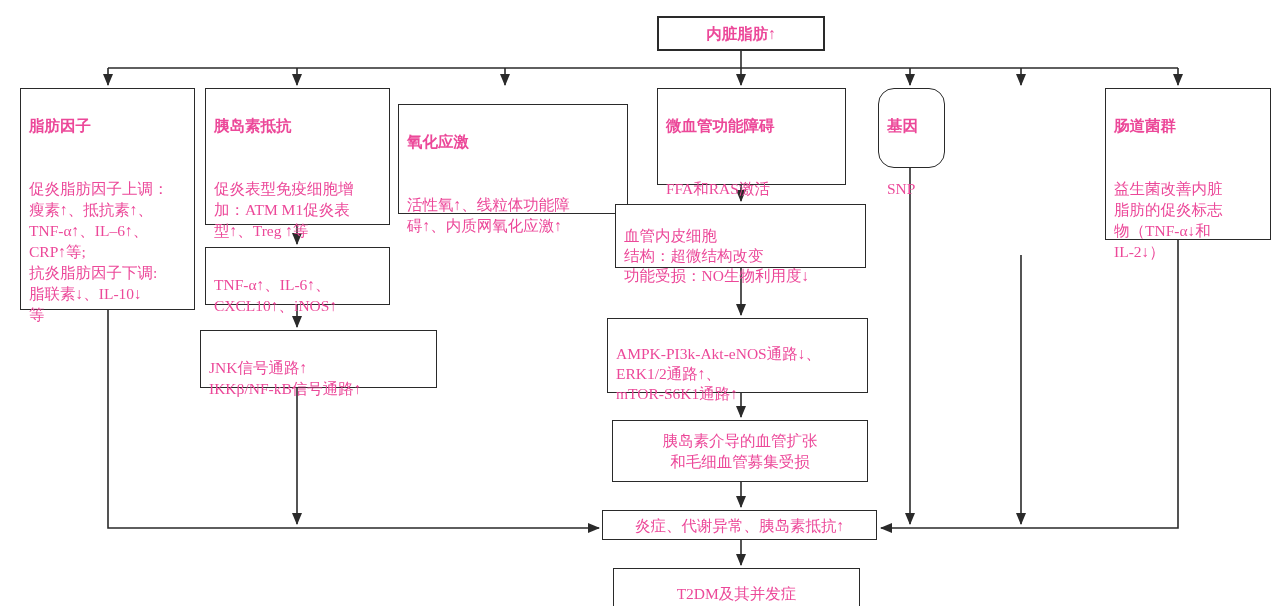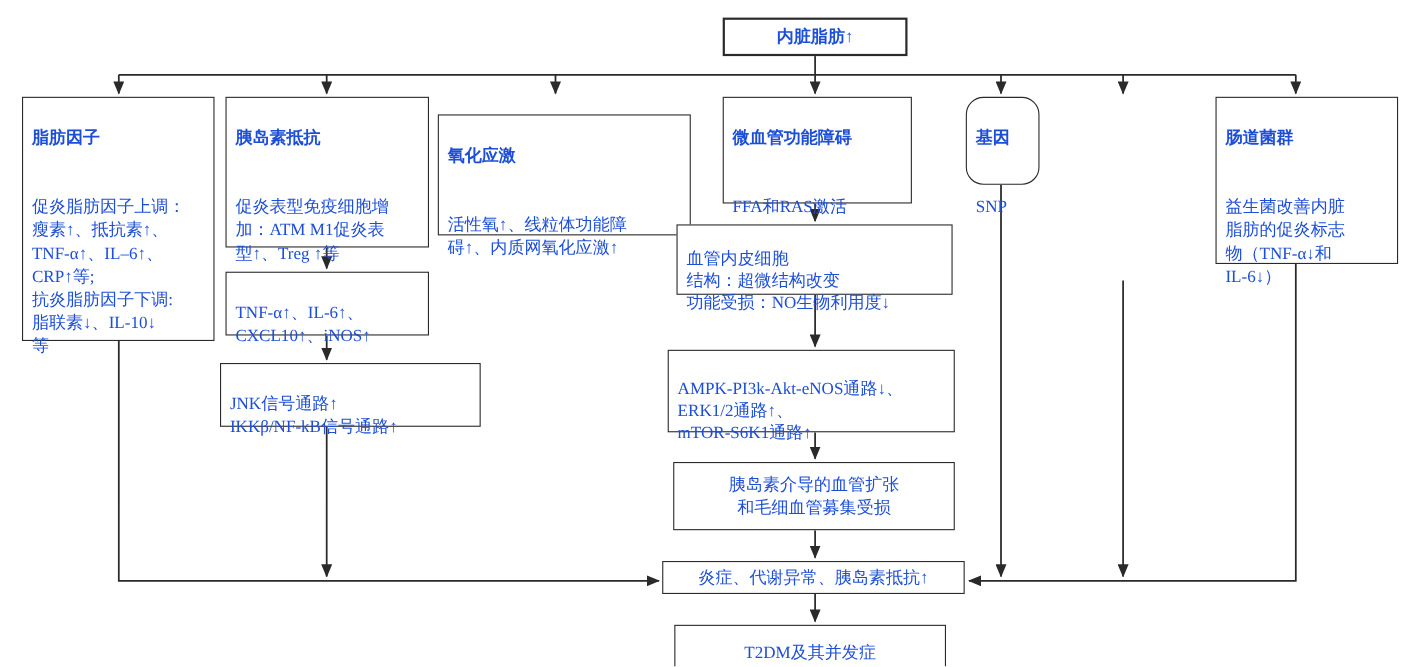--- a/index.html
+++ b/index.html
@@ -1,21 +1,21 @@
 <!DOCTYPE html>
 <html><head>
 <meta charset="utf-8">
 <style>
   html,body{margin:0;padding:0;background:#ffffff;}
   #canvas{
     position:relative;
     width:1282px;height:606px;
     background:#ffffff;
     font-family:"Liberation Serif","DejaVu Serif",serif;
-    color:#1d4ed8;
+    color:#ec4899;
     overflow:hidden;
   }
   #connectors{position:absolute;left:0;top:0;width:1282px;height:606px;}
   #connectors line, #connectors polyline{stroke:#2a2a2a;stroke-width:1.6;fill:none;}
   .node{
     position:absolute;
     box-sizing:border-box;
     border:1.5px solid #2a2a2a;
     background:#ffffff;
     padding:5px 8px;
@@ -116,37 +116,37 @@
 加：ATM M1促炎表
 型↑、Treg ↑等</span>
   </div>
 
   <div class="node" style="left:398px;top:104px;width:230px;height:110px;">
     <span class="title">氧化应激</span>
     <span class="body">活性氧↑、线粒体功能障
 碍↑、内质网氧化应激↑</span>
   </div>
 
-  <div class="node" style="left:657px;top:88px;width:172px;height:97px;">
+  <div class="node" style="left:657px;top:88px;width:189px;height:97px;">
     <span class="title">微血管功能障碍</span>
     <span class="body">FFA和RAS激活</span>
   </div>
 
   <div class="node" style="left:878px;top:88px;width:67px;height:80px;border-radius:16px;">
     <span class="title">基因</span>
     <span class="body">SNP</span>
   </div>
 
 
   <div class="node" style="left:1105px;top:88px;width:166px;height:152px;">
     <span class="title">肠道菌群</span>
     <span class="body">益生菌改善内脏
 脂肪的促炎标志
 物（TNF-α↓和
-IL-6↓）</span>
+IL-2↓）</span>
   </div>
 
   <div class="node" style="left:205px;top:247px;width:185px;height:58px;">
     <span class="body">TNF-α↑、IL-6↑、
 CXCL10↑、iNOS↑</span>
   </div>
 
   <div class="node" style="left:200px;top:330px;width:237px;height:58px;">
     <span class="body">JNK信号通路↑
 IKKβ/NF-kB信号通路↑</span>

